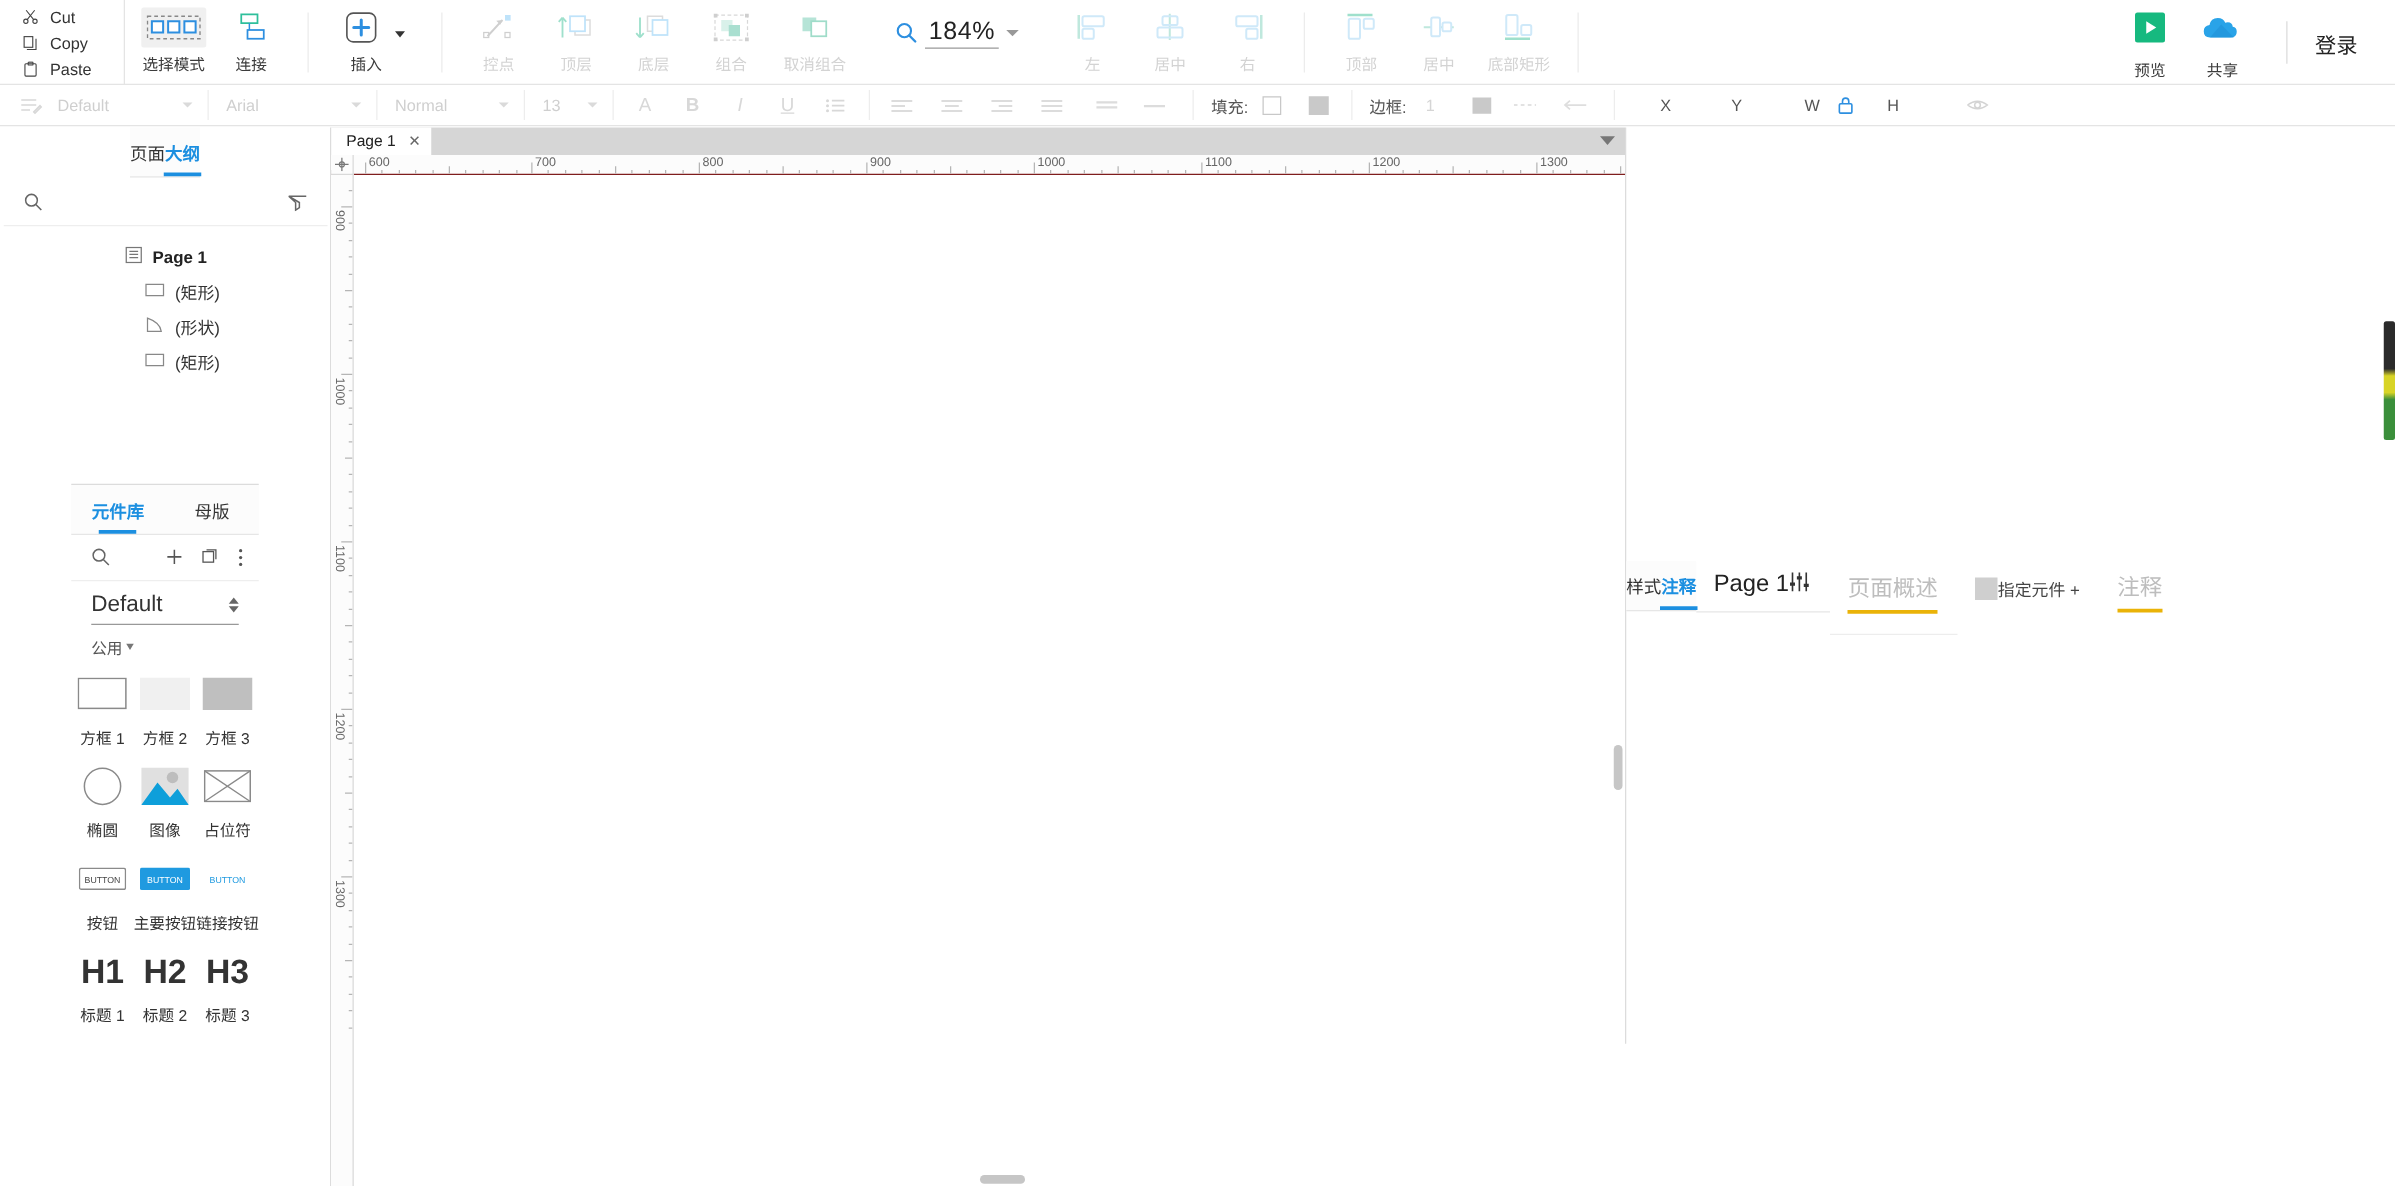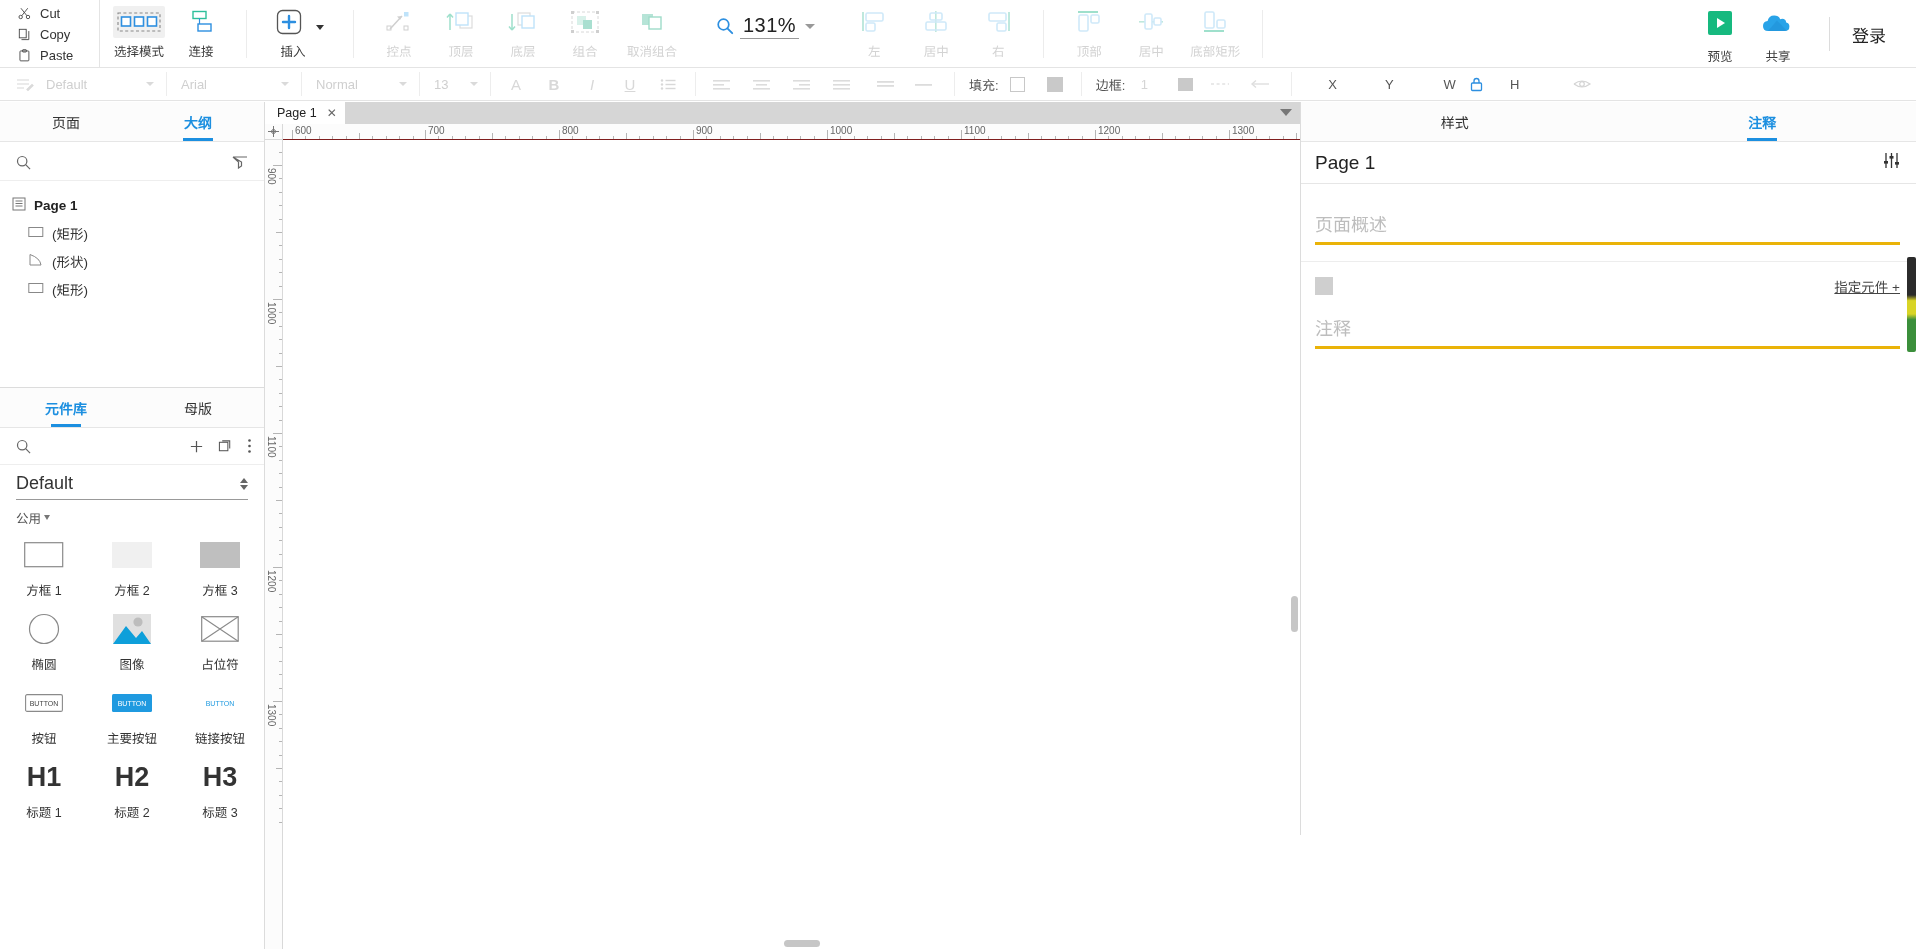--- a/index.html
+++ b/index.html
@@ -141,21 +141,21 @@
   .swatch-grey.sm { width: 15px; height: 13px; }
   .fnum { width: 28px; text-align: center; color: #d5d5d5; }
   .xywh { color: #555; font-size: 13px; }
 
   
   #left {
     position: absolute; top: 102px; left: 0;
     width: 265px; height: 847px;
     background: #fff;
     border-right: 1px solid #dcdcdc;
-    display: flex; flex-direction: column;
+    display: flex; flex-direction: column; align-items: center;
   }
   .tabrow {
     display: flex; height: 40px; align-items: stretch;
     border-bottom: 1px solid #e6e6e6;
     background: #fcfcfc;
   }
   .tab {
     flex: 1; display: flex; align-items: center; justify-content: center;
     font-size: 14px; color: #333; cursor: default;
     position: relative;
@@ -290,21 +290,21 @@
     position: absolute; top: 455px; right: 2px;
     width: 7px; height: 36px; background: #c6c6c6; border-radius: 4px;
   }
 
   
   #right {
     position: absolute; top: 102px; left: 1300px;
     width: 616px; height: 733px;
     background: #fff;
     border-left: 1px solid #dcdcdc;
-    display: flex; flex-direction: column;
+    display: flex; flex-direction: row; align-items: center;
   }
   .rtabrow {
     display: flex; height: 40px;
     border-bottom: 1px solid #e6e6e6; background: #fcfcfc;
   }
   .rtab {
     flex: 1; display: flex; align-items: center; justify-content: center;
     font-size: 14px; color: #333; cursor: default; position: relative;
   }
   .rtab.active { color: #1c8fe0; font-weight: bold; }
@@ -326,21 +326,21 @@
   .underline-field {
     border-bottom: 3px solid #eab308;
     padding-bottom: 6px;
     font-size: 18px; color: #bdbdbd;
   }
   .sec2 {
     padding: 14px 16px 10px 14px;
     display: flex; align-items: center; justify-content: space-between;
   }
   .sq-grey { width: 18px; height: 18px; background: #cfcfcf; }
-  .addlink { font-size: 13.5px; color: #444; text-decoration: underline; }
+  .addlink { font-size: 13.5px; color: #444; }
   .sec3 { padding: 8px 16px 0 14px; }
   .sec3 .underline-field { color: #bdbdbd; }
   .mini-scroll {
     position: absolute; right: 0; top: 155px;
     width: 9px; height: 95px;
     background: linear-gradient(180deg,#2b2b2b 0%,#2b2b2b 40%,#d8d426 46%,#d8d426 60%,#3b8f3b 66%,#3b8f3b 100%);
     border-radius: 2px;
   }
 </style>
 </head>
@@ -478,21 +478,21 @@
       </span>
       <span class="lbl">取消组合</span>
     </div>
   </div>
 
   <div class="zoomwrap">
     <svg width="18" height="18" viewBox="0 0 18 18">
       <circle cx="7.5" cy="7.5" r="5.3" fill="none" stroke="#2d8fe0" stroke-width="1.7"></circle>
       <path d="M11.4 11.4 L16.2 16.2" stroke="#2d8fe0" stroke-width="1.9" stroke-linecap="round"></path>
     </svg>
-    <span class="zoomval">131%</span>
+    <span class="zoomval">184%</span>
     <span class="caret-dn" style="border-top-color:#999;"></span>
   </div>
 
   <div class="rgroup">
     <div class="rbtn dim">
       <span class="ico">
         <svg width="28" height="26" viewBox="0 0 28 26">
           <rect x="2" y="3" width="2" height="19" fill="#bfe8dd"></rect>
           <rect x="6" y="4" width="17" height="8" rx="1.5" fill="none" stroke="#cfe9f9" stroke-width="1.6"></rect>
           <rect x="6" y="14" width="9" height="8" rx="1.5" fill="none" stroke="#cfe9f9" stroke-width="1.6"></rect>

